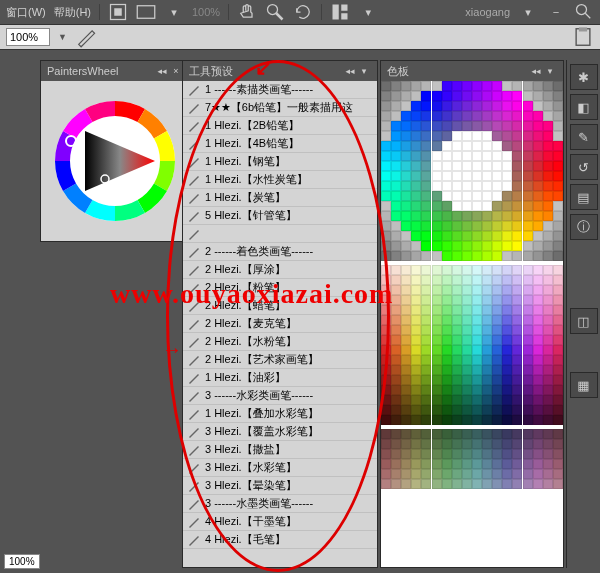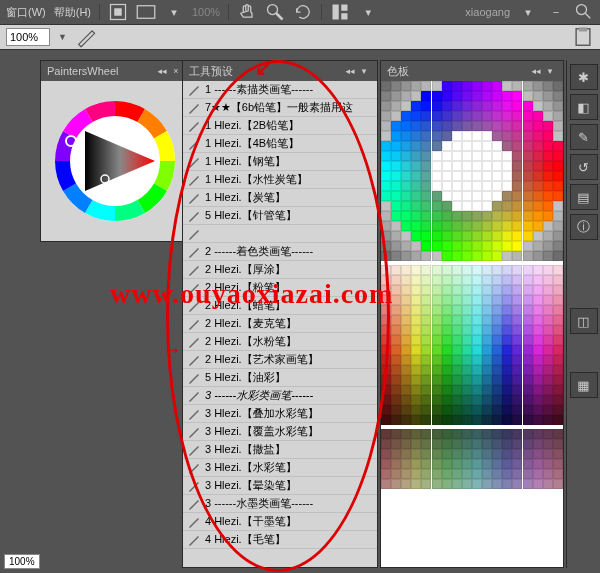--- a/index.html
+++ b/index.html
@@ -277,33 +277,33 @@
       <div class="tool-item">
         <span class="brush-ico"><svg viewBox="0 0 14 14">
             <path d="M2 12 l2-2 l7-7 l1 1 l-7 7 l-2 2z" fill="#666"></path>
           </svg></span>
         <span style="white-space: nowrap; overflow: hidden;">2 Hlezi.【艺术家画笔】</span>
       </div>
       <div class="tool-item">
         <span class="brush-ico"><svg viewBox="0 0 14 14">
             <path d="M2 12 l2-2 l7-7 l1 1 l-7 7 l-2 2z" fill="#666"></path>
           </svg></span>
-        <span style="white-space: nowrap; overflow: hidden;">5 Hlezi.【油彩】</span>
-      </div>
-      <div class="tool-item">
-        <span class="brush-ico"><svg viewBox="0 0 14 14">
-            <path d="M2 12 l2-2 l7-7 l1 1 l-7 7 l-2 2z" fill="#666"></path>
-          </svg></span>
-        <span style="white-space: nowrap; overflow: hidden; font-style: italic;">3 ------水彩类画笔------</span>
-      </div>
-      <div class="tool-item">
-        <span class="brush-ico"><svg viewBox="0 0 14 14">
-            <path d="M2 12 l2-2 l7-7 l1 1 l-7 7 l-2 2z" fill="#666"></path>
-          </svg></span>
-        <span style="white-space: nowrap; overflow: hidden;">3 Hlezi.【叠加水彩笔】</span>
+        <span style="white-space: nowrap; overflow: hidden;">1 Hlezi.【油彩】</span>
+      </div>
+      <div class="tool-item">
+        <span class="brush-ico"><svg viewBox="0 0 14 14">
+            <path d="M2 12 l2-2 l7-7 l1 1 l-7 7 l-2 2z" fill="#666"></path>
+          </svg></span>
+        <span style="white-space: nowrap; overflow: hidden;">3 ------水彩类画笔------</span>
+      </div>
+      <div class="tool-item">
+        <span class="brush-ico"><svg viewBox="0 0 14 14">
+            <path d="M2 12 l2-2 l7-7 l1 1 l-7 7 l-2 2z" fill="#666"></path>
+          </svg></span>
+        <span style="white-space: nowrap; overflow: hidden;">1 Hlezi.【叠加水彩笔】</span>
       </div>
       <div class="tool-item">
         <span class="brush-ico"><svg viewBox="0 0 14 14">
             <path d="M2 12 l2-2 l7-7 l1 1 l-7 7 l-2 2z" fill="#666"></path>
           </svg></span>
         <span style="white-space: nowrap; overflow: hidden;">3 Hlezi.【覆盖水彩笔】</span>
       </div>
       <div class="tool-item">
         <span class="brush-ico"><svg viewBox="0 0 14 14">
             <path d="M2 12 l2-2 l7-7 l1 1 l-7 7 l-2 2z" fill="#666"></path>

